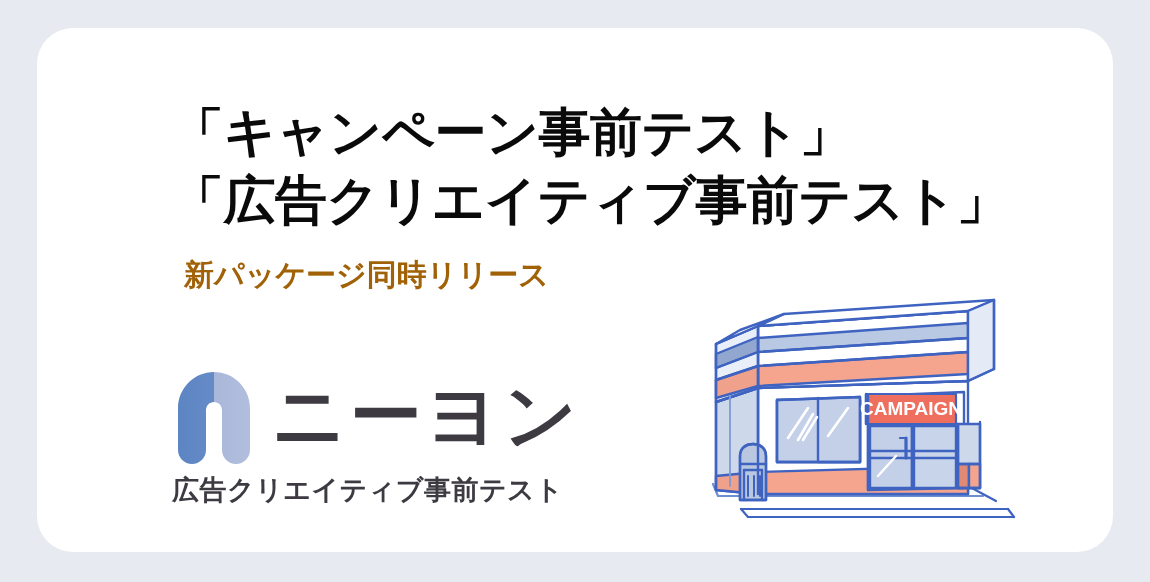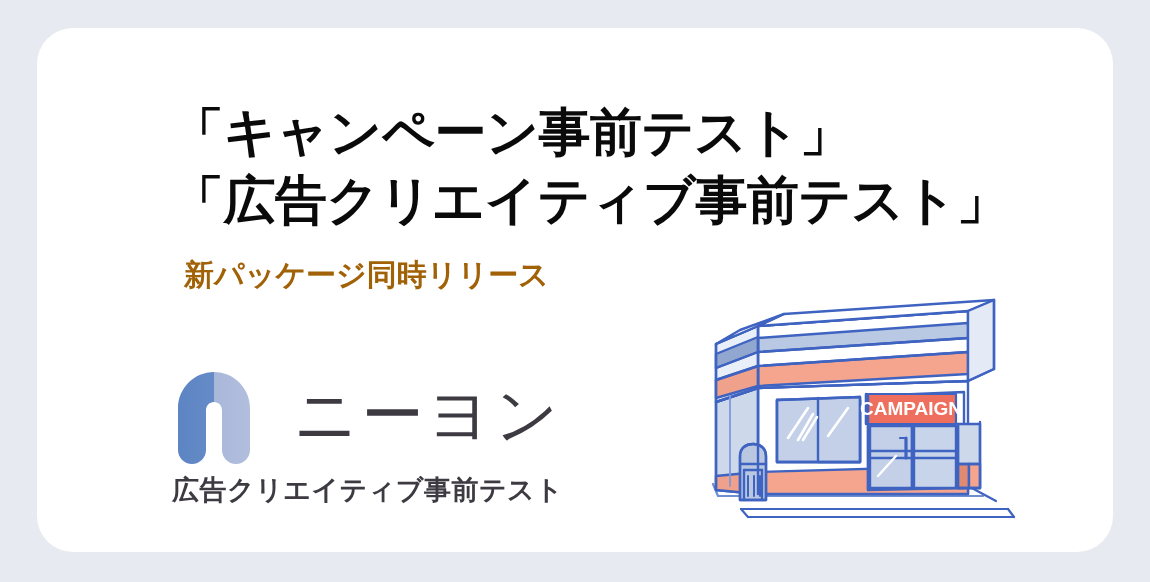--- a/index.html
+++ b/index.html
@@ -44,26 +44,25 @@
 
   
   .logo-block{position:absolute;left:172px;top:366px;}
   .logo-row{position:relative;height:102px;}
   .logo-mark{
     position:absolute;left:6px;top:6px;
     width:72px;height:92px;
   }
   .logo-word{
     position:absolute;left:100px;top:6px;
-    font-size:62px;font-weight:400;
+    font-size:72px;font-weight:700;
     color:#3d3a42;
     letter-spacing:4px;
     line-height:86px;
     white-space:nowrap;
-    margin-left:22px;
   }
   .logo-tagline{
     position:absolute;left:0px;top:106px;
     font-size:27px;font-weight:700;
     color:#3d3a42;
     letter-spacing:0.5px;
     white-space:nowrap;
   }
 
   

